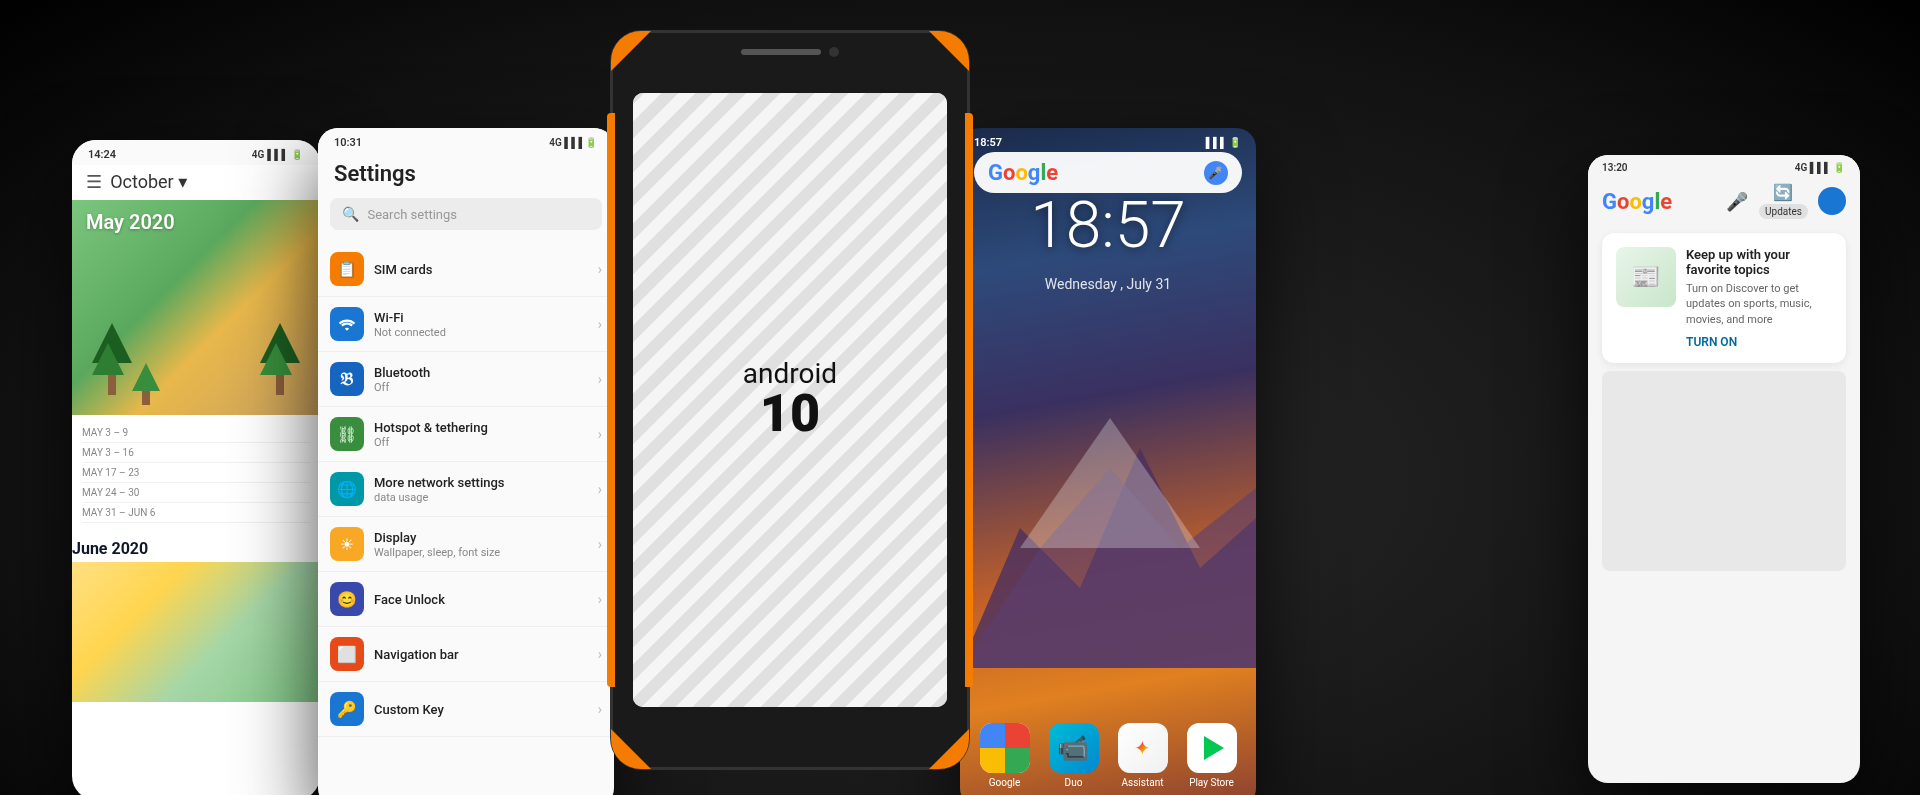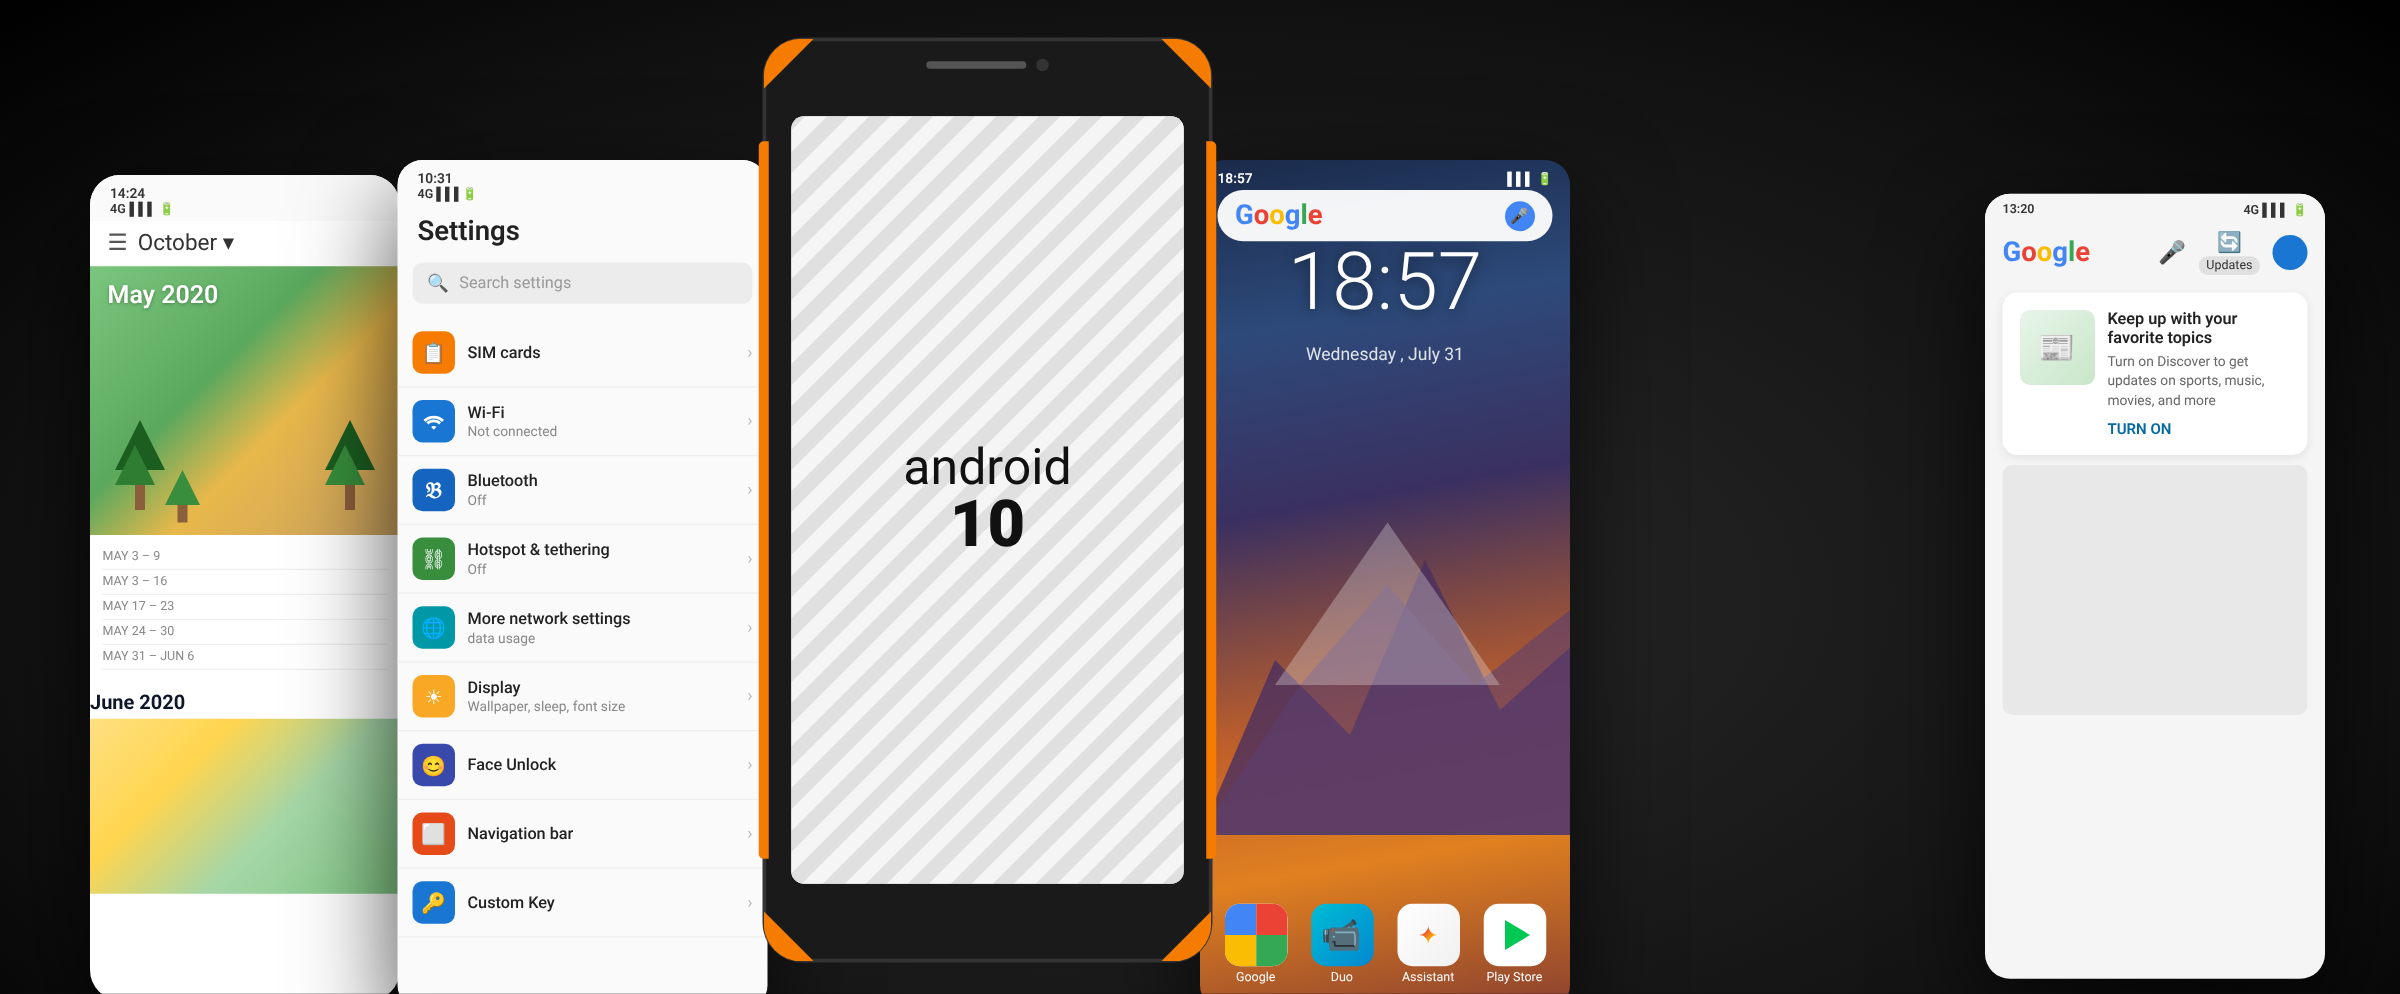--- a/index.html
+++ b/index.html
@@ -145,21 +145,20 @@
       box-shadow: 0 30px 80px rgba(0,0,0,0.7);
     }
     .settings-status {
       background: #fafafa;
       display: flex;
       justify-content: space-between;
       padding: 8px 16px 4px;
       font-size: 11px;
       color: #333;
       font-weight: 600;
-      flex-direction: column;
     }
     .settings-title {
       padding: 8px 16px 12px;
       font-size: 22px;
       font-weight: 600;
       color: #222;
     }
     .settings-search {
       margin: 0 12px 12px;
       background: #ececec;
@@ -301,21 +300,21 @@
     }
     .android-text {
       font-size: 52px;
       font-weight: 900;
       color: #111;
       line-height: 1;
       text-align: center;
       z-index: 1;
     }
     .android-word {
-      font-size: 40px;
+      font-size: 28px;
       font-weight: 400;
       color: #111;
     }
 
     
     .phone-top-bar {
       position: absolute;
       top: 14px;
       left: 30px;
       right: 30px;

